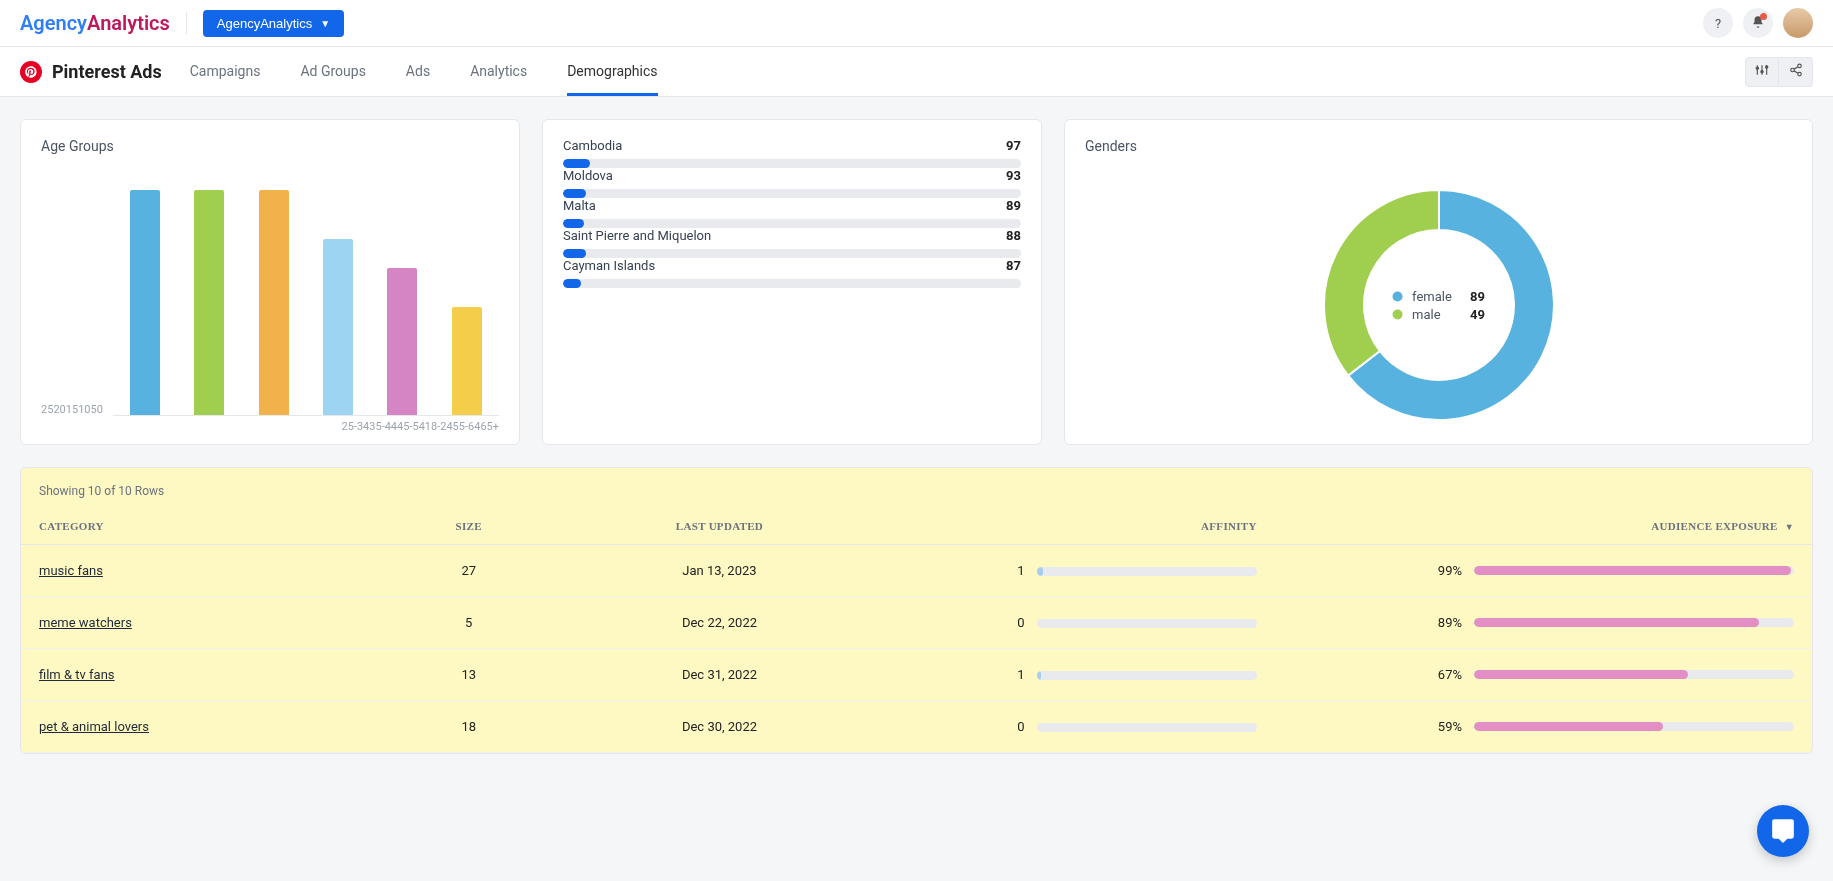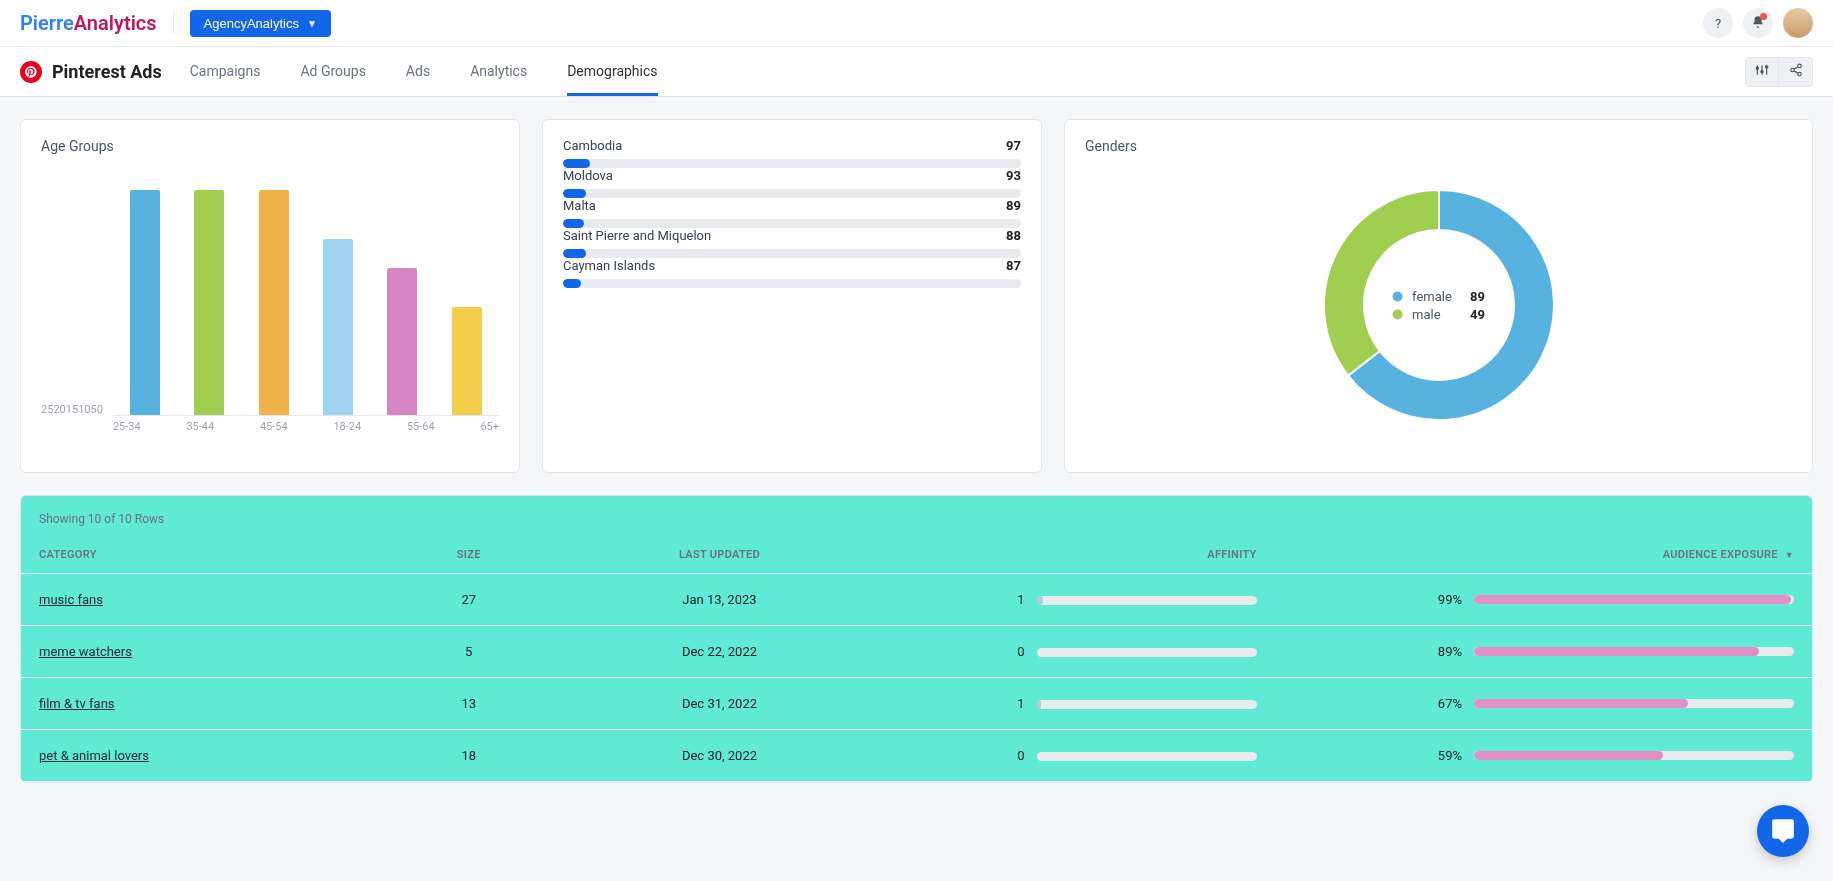--- a/index.html
+++ b/index.html
@@ -27,31 +27,31 @@
 .tabs { display: flex; gap: 40px; margin-left: 8px; }
 .tab { padding: 16px 0 14px; color: #6b7280; cursor: pointer; font-size: 14px; border-bottom: 3px solid transparent; }
 .tab.active { color: #333; border-bottom-color: #1166e9; }
 .sub-header-right { display: flex; gap: 0; }
 .action-btn { background: #eef0f3; border: 1px solid #e3e6eb; width: 34px; height: 30px; display: flex; align-items: center; justify-content: center; cursor: pointer; color: #555; }
 .action-btn:first-child { border-radius: 4px 0 0 4px; }
 .action-btn:last-child { border-radius: 0 4px 4px 0; border-left: none; }
 
 
 .cards-row { display: flex; gap: 22px; padding: 22px 20px; }
-.card { background: #fff; border: 1px solid #e5e7eb; border-radius: 6px; padding: 18px 20px 32px; }
+.card { background: #fff; border: 1px solid #e5e7eb; border-radius: 6px; padding: 18px 20px 4px; }
 .card-title { font-size: 14px; color: #4b5563; margin-bottom: 16px; }
 
 
 .age-card { flex: 0 0 500px; }
 .bar-chart { display: flex; height: 270px; }
 .bar-y-axis { display: flex; flex-direction: row; justify-content: space-between; align-items: flex-end; padding-right: 10px; font-size: 11px; color: #9ca3af; height: 246px; }
 .bar-area { flex: 1; position: relative; }
 .bar-plot { position: absolute; left: 0; right: 0; top: 0; bottom: 24px; display: flex; align-items: flex-end; justify-content: space-around; border-bottom: 1px solid #e5e7eb; }
 .bar { width: 30px; border-radius: 2px 2px 0 0; }
-.bar-x-axis { position: absolute; left: 0; right: 0; bottom: 0; height: 20px; display: flex; justify-content: space-between; font-size: 11px; color: #9ca3af; }
+.bar-x-axis { position: absolute; left: 12px; right: 0; bottom: 0; height: 20px; display: flex; justify-content: flex-end; font-size: 11px; color: #9ca3af; }
 
 
 .countries-card { flex: 0 0 500px; }
 .country-row { }
 .country-head { display: flex; justify-content: space-between; font-size: 13px; margin-bottom: 6px; }
 .country-name { color: #374151; }
 .country-val { font-weight: 700; color: #222; }
 .country-bar-bg { background: #e8eaee; border-radius: 5px; height: 9px; position: relative; overflow: hidden; }
 .country-bar-fill { position: absolute; left: 0; top: 0; bottom: 0; background: #1166e9; border-radius: 5px; }
 
@@ -59,24 +59,24 @@
 .genders-card { flex: 1; display: flex; flex-direction: column; }
 .gender-body { flex: 1; display: flex; align-items: center; justify-content: center; position: relative; }
 .donut-wrap { position: relative; width: 230px; height: 230px; }
 .donut-legend { position: absolute; top: 50%; left: 50%; transform: translate(-50%, -50%); font-size: 13px; }
 .legend-row { display: flex; align-items: center; gap: 10px; margin: 3px 0; }
 .legend-dot { width: 10px; height: 10px; border-radius: 50%; }
 .legend-label { color: #4b5563; width: 48px; }
 .legend-val { font-weight: 700; color: #222; }
 
 
-.table-card { background: #5eead4; border: 1px solid #e5e7eb; border-radius: 6px; margin: 0 20px 22px; }
+.table-card { background: #fef9c3; border: 1px solid #e5e7eb; border-radius: 6px; margin: 0 20px 22px; }
 .table-meta { padding: 16px 18px 10px; font-size: 12px; color: #6b7280; }
 .data-table { width: 100%; border-collapse: collapse; }
-.data-table th { text-align: left; font-size: 11px; letter-spacing: 0.3px; color: #6b7280; padding: 12px 18px; border-bottom: 1px solid #e5e7eb; font-weight: 600; }
+.data-table th { text-align: left; font-size: 11px; letter-spacing: 0.3px; color: #6b7280; padding: 12px 18px; border-bottom: 1px solid #e5e7eb; font-weight: 600; font-family: Liberation Serif, serif; }
 .data-table th.center, .data-table td.center { text-align: center; }
 .data-table th.right, .data-table td.right { text-align: right; }
 .data-table td { padding: 18px 18px; border-bottom: 1px solid #eef0f3; font-size: 13px; color: #222; vertical-align: middle; }
 .cat-link { color: #1f2937; text-decoration: underline; cursor: pointer; }
 .mini-bar-bg { background: #e8eaee; border-radius: 5px; height: 9px; position: relative; overflow: hidden; width: 220px; display: inline-block; vertical-align: middle; }
 .mini-bar-fill { position: absolute; left: 0; top: 0; bottom: 0; border-radius: 5px; }
 .affinity-fill { background: #a7cdef; }
 .exposure-cell { display: flex; align-items: center; justify-content: flex-end; gap: 12px; }
 .exposure-bar-bg { background: #e8eaee; border-radius: 5px; height: 9px; position: relative; overflow: hidden; flex: 1; max-width: 320px; }
 .exposure-bar-fill { position: absolute; left: 0; top: 0; bottom: 0; background: #e38fc5; border-radius: 5px; }
@@ -85,21 +85,21 @@
 
 .chat-bubble { position: fixed; right: 24px; bottom: 24px; width: 52px; height: 52px; border-radius: 50%; background: #1166e9; display: flex; align-items: center; justify-content: center; cursor: pointer; box-shadow: 0 4px 12px rgba(0,0,0,0.2); }
 .notif-dot { position: absolute; top: 5px; right: 6px; width: 7px; height: 7px; border-radius: 50%; background: #e85b48; }
 </style>
 </head>
 <body>
 
 <div class="top-header">
   <div class="top-header-left">
     <div class="logo">
-      <span class="logo-agency">Pierre</span><span class="logo-analytics">Analytics</span>
+      <span class="logo-agency">Agency</span><span class="logo-analytics">Analytics</span>
     </div>
     <div class="logo-divider"></div>
     <button class="workspace-btn">
       <span>AgencyAnalytics</span>
       <span class="caret">▼</span>
     </button>
   </div>
   <div class="top-header-right">
     <div class="icon-btn">
       <span>?</span>

